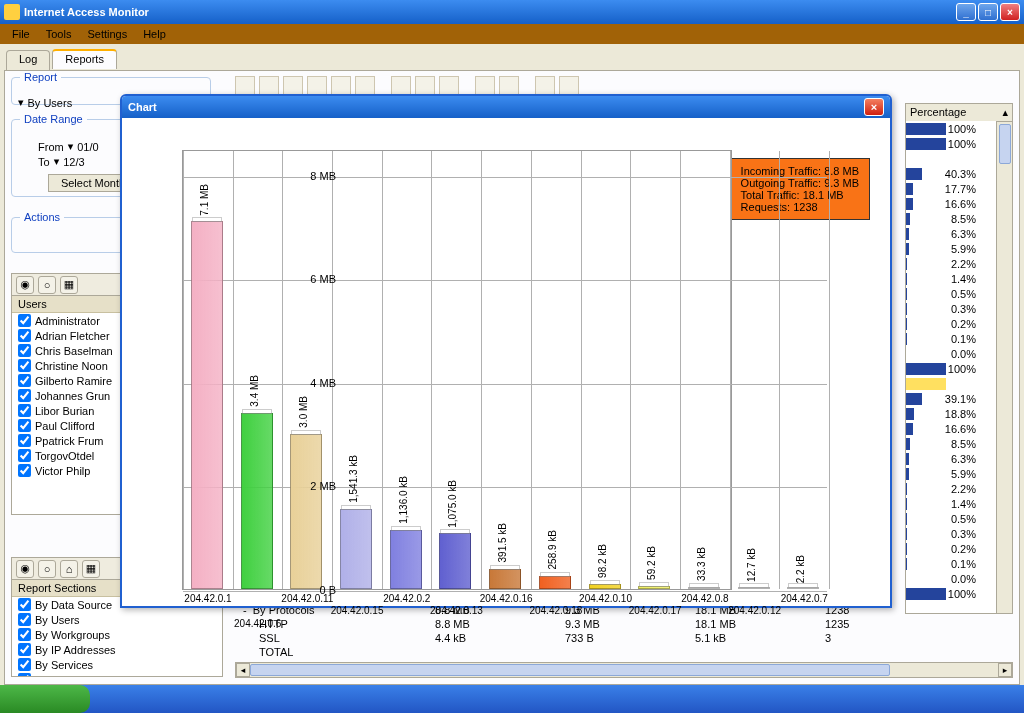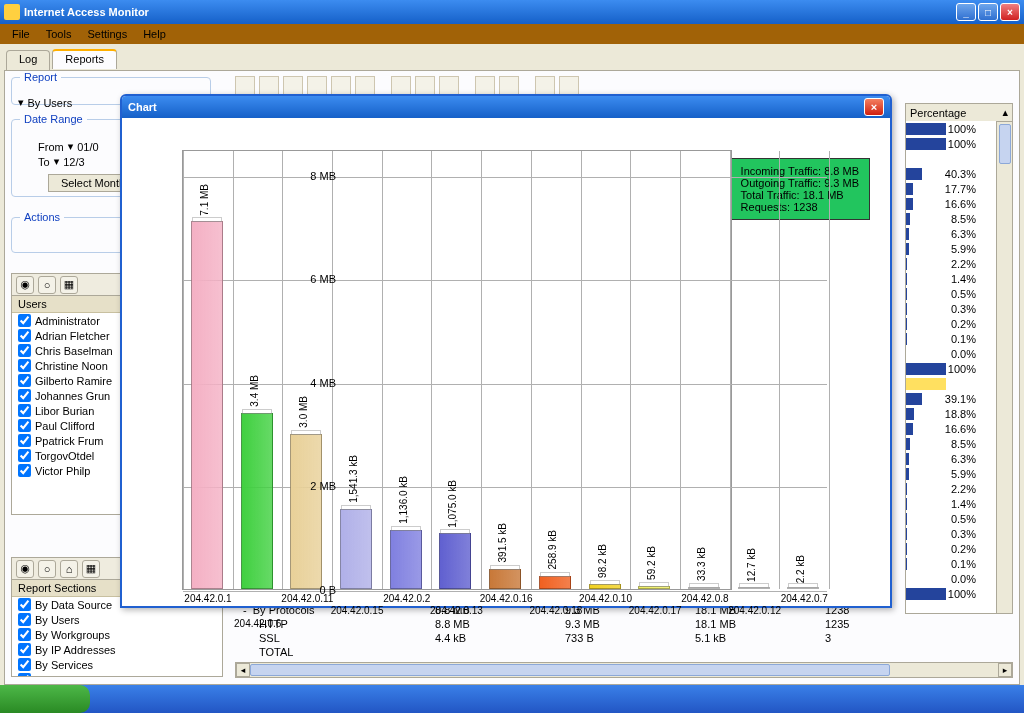--- a/index.html
+++ b/index.html
@@ -34,21 +34,21 @@
 .panel { position:absolute; border:1px solid #aca899; background:#fff; overflow:hidden; }
 .users-panel { left:6px; top:202px; width:210px; height:242px; }
 .sections-panel { left:6px; top:486px; width:212px; height:120px; }
 .tools { height:22px; background:#efecdf; display:flex; align-items:center; gap:4px; padding:0 4px; border-bottom:1px solid #aca899; }
 .tools .tbtn { width:18px;height:18px; border:1px solid #aca899; border-radius:3px; background:#f4f2e8; cursor:pointer; display:flex;align-items:center;justify-content:center; }
 .phead { background:#e6e0c8; padding:2px 6px; font-weight:normal; border-bottom:1px solid #c8c0a0; }
 .checkrow { display:flex; align-items:center; gap:4px; padding:1px 6px; }
 .checkrow input { margin:0; }
 
 .rightcol { position:absolute; right:6px; top:32px; width:108px; bottom:70px; }
-.rightcol .hdr { background:#ece9d8; border:1px solid #aca899; padding:2px 4px; display:flex; justify-content:space-between; align-items:center; }
+.rightcol .hdr { background:#ece9d8; border:1px solid #aca899; padding:2px 4px; display:flex; justify-content:space-between; }
 .rightcol .rows { border:1px solid #aca899; border-top:none; background:#fff; position:absolute; top:18px; left:0; right:16px; bottom:0; overflow:hidden; }
 .prow { display:flex; align-items:center; height:15px; }
 .pbar { height:12px; background:#24449c; }
 .pbar.ylw { background:#ffe060; }
 .pval { flex:1; text-align:right; padding-right:20px; }
 .vscroll { position:absolute; right:0; top:18px; width:16px; bottom:0; background:#ece9d8; border:1px solid #aca899; border-left:none; }
 .vscroll .thumb { width:12px; height:40px; margin:2px; background:#c6d4f0; border:1px solid #8ca8d8; border-radius:2px; }
 
 .bottomgrid { position:absolute; left:230px; right:6px; bottom:24px; height:56px; overflow:hidden; }
 .bottomgrid .grow { display:flex; font-size:11px; height:14px; }
@@ -61,21 +61,21 @@
 .toolbar { position:absolute; left:230px; top:4px; height:22px; display:flex; gap:4px; align-items:center; }
 .toolbar .tb { width:20px;height:20px; border:1px solid #cec6b0; background:#f4f2e8; }
 
 
 .modal { position:absolute; left:120px; top:94px; width:772px; height:514px; border:2px solid #2060d0; border-radius:6px 6px 0 0; background:#fff; box-shadow:2px 2px 6px rgba(0,0,0,.3); }
 .modal .mtitle { height:22px; background:linear-gradient(#3c8cf0,#1560c8); border-radius:4px 4px 0 0; display:flex; align-items:center; color:#fff; font-weight:bold; padding:0 6px; }
 .modal .mtitle .spacer{flex:1;}
 .modal .mclose { width:20px;height:18px; background:linear-gradient(#f48060,#d02010); border:1px solid #fff;border-radius:3px;display:flex;align-items:center;justify-content:center;color:#fff;font-weight:bold;cursor:pointer; }
 .chart { position:absolute; top:22px; left:0; right:0; bottom:0; }
 .ctitle { text-align:center; font-weight:bold; padding:6px; font-size:12px; }
-.legendbox { position:absolute; right:20px; top:40px; border:1px solid #333; padding:6px 10px; font-size:11px; background:#22c55e; }
+.legendbox { position:absolute; right:20px; top:40px; border:1px solid #333; padding:6px 10px; font-size:11px; background:#f97316; }
 .plot { position:absolute; left:60px; top:32px; width:550px; height:440px; border:1px solid #999; }
 .gridh { position:absolute; left:0; right:-96px; border-top:1px solid #b0b0b0; }
 .gridv { position:absolute; top:0; bottom:0; border-left:1px solid #b0b0b0; }
 .ytick { position:absolute; right:554px; font-size:11px; transform:translateY(-50%); }
 .bars { position:absolute; left:0; bottom:0; right:-96px; height:100%; }
 .bar { position:absolute; bottom:0; width:32px; border:1px solid rgba(0,0,0,.3); }
 .bar .cap { position:absolute; top:-5px; left:0; width:100%; height:5px; background:rgba(255,255,255,.4); border:1px solid rgba(0,0,0,.2); }
 .blabel { position:absolute; bottom:2px; font-size:10px; writing-mode:vertical-rl; transform:rotate(180deg); }
 .xlabel { position:absolute; top:100%; font-size:10px; width:78px; text-align:center; margin-top:4px; }
 

